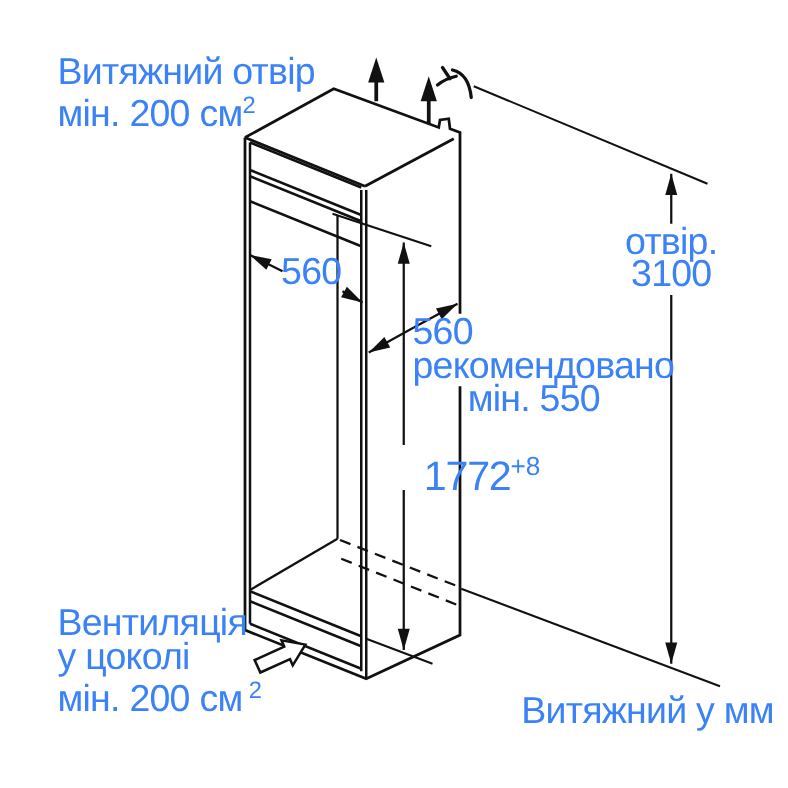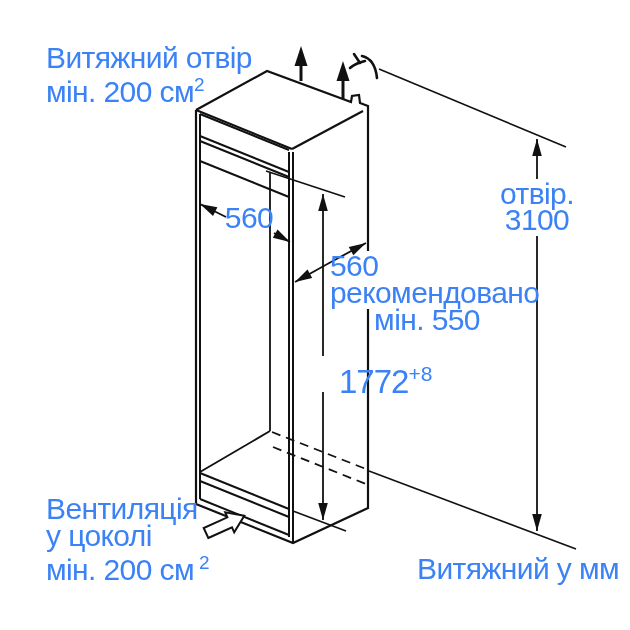--- a/index.html
+++ b/index.html
@@ -131,21 +131,21 @@
   <div class="lbl dim-big" style="left:295px; top:357px;margin-left:44px;">
     <span>1772</span><sup>+8</sup>
   </div>
 
   <div class="lbl" style="left:330px; top:252px; width:194px;">
     <div><span>560</span></div>
     <div><span>рекомендовано</span></div>
     <div class="r"><span>мін. 550</span></div>
   </div>
 
-  <div class="lbl" style="left:46px; top:485px;margin-top:10px;">
+  <div class="lbl" style="left:46px; top:485px;">
     <div><span>Вентиляція</span></div>
     <div><span>у цоколі</span></div>
     <div><span>мін. 200 см</span><sup class="sp">2</sup></div>
   </div>
 
   <div class="lbl" style="left:417px; top:555px;">
     <span>Витяжний у мм</span>
   </div>
 
 </div>

